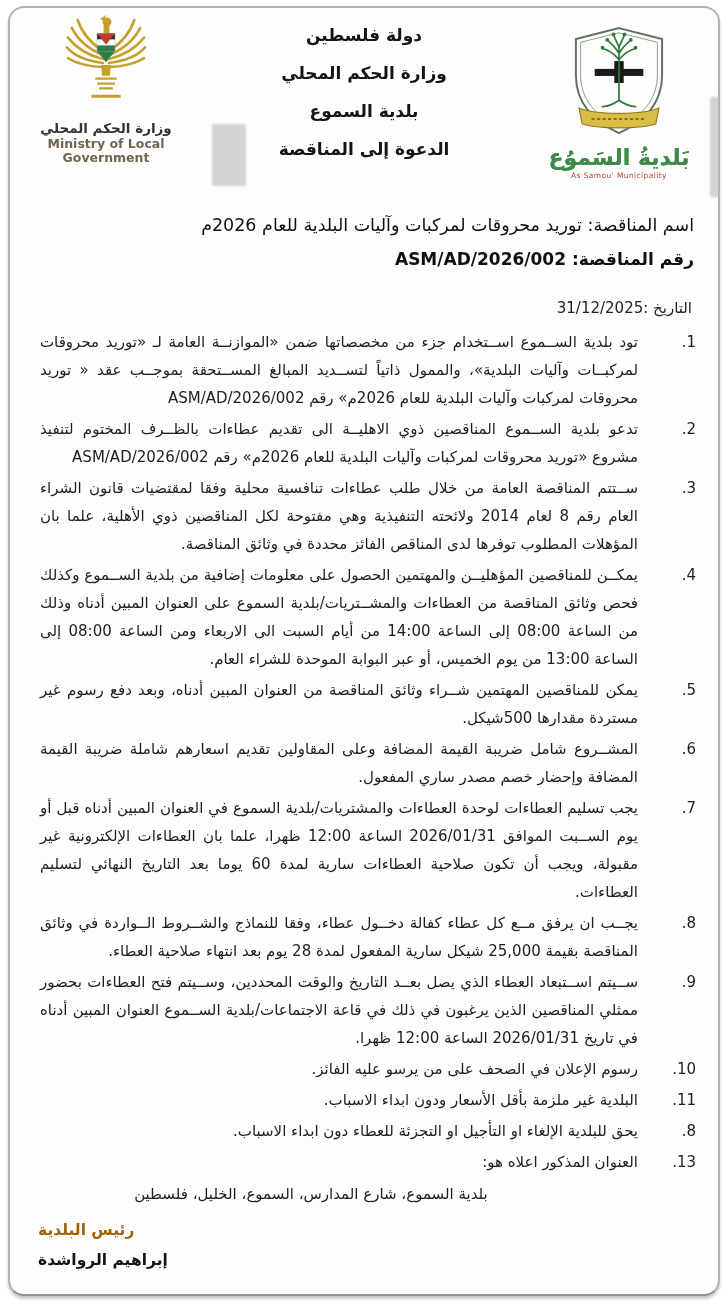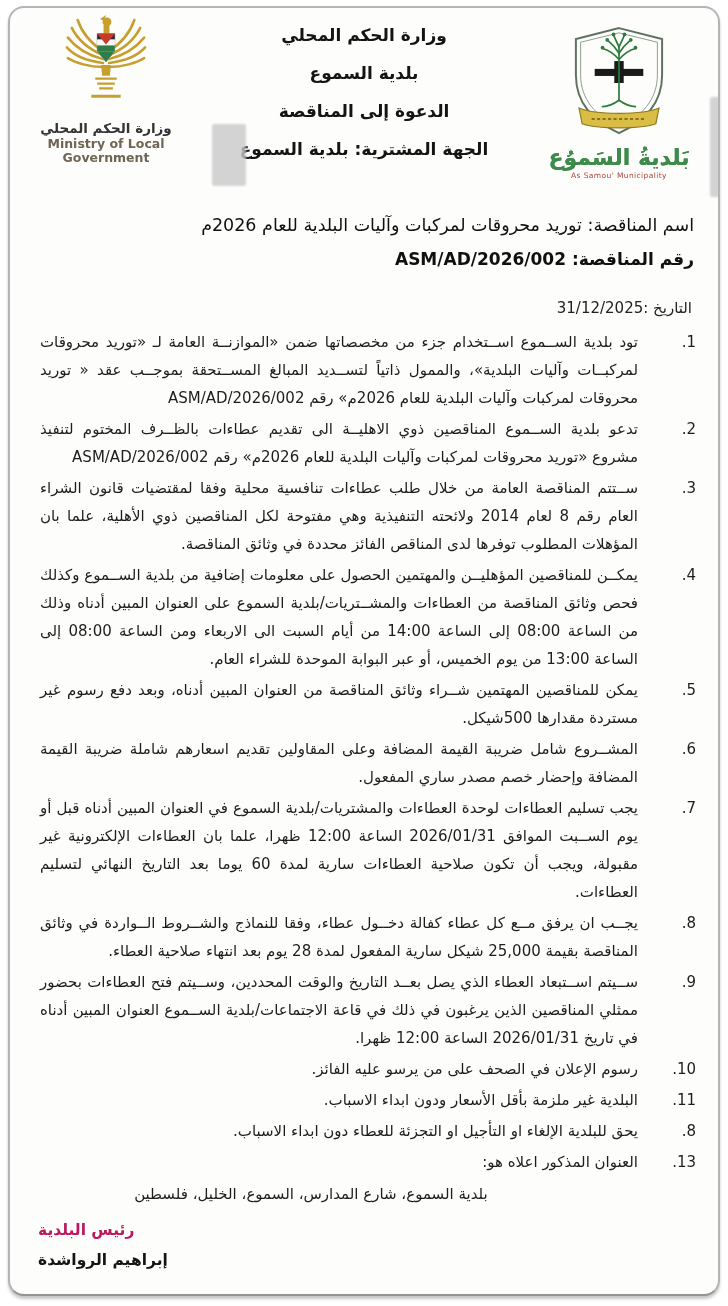--- a/index.html
+++ b/index.html
@@ -35,21 +35,21 @@
   .tender-number{padding:0 24px;text-align:right;font-weight:bold;font-size:17px;line-height:34px;color:#101010;}
   .tender-date{padding:0 26px;text-align:right;font-size:15px;line-height:24px;margin-top:20px;color:#222;}
   
   .items{margin-top:8px;padding:0 22px 0 30px;}
   .item{display:flex;margin-bottom:3px;font-size:15px;line-height:28px;color:#1d1d1d;}
   .item .num{min-width:36px;text-align:right;direction:rtl;unicode-bidi:isolate;flex:0 0 auto;}
   .item .itext{flex:1;text-align:justify;margin-right:22px;}
   
   .address{width:57%;margin-right:29%;text-align:center;font-size:15px;line-height:26px;margin-top:5px;color:#1d1d1d;}
   .contact{padding:0 24px;text-align:right;font-size:14.5px;line-height:26px;margin-top:8px;color:#1d1d1d;}
-  .sig-title{padding:0 28px;text-align:left;font-weight:bold;font-size:15.5px;margin-top:14px;color:#be185d;}
+  .sig-title{padding:0 28px;text-align:left;font-weight:bold;font-size:15.5px;margin-top:14px;color:#a16207;}
   .sig-name{padding:0 28px;text-align:left;font-weight:bold;font-size:15.5px;margin-top:12px;color:#141414;}
 </style>
 </head>
 <body>
 
 <div class="page">
   <div class="frame">
 
     <div class="header">
 
@@ -112,24 +112,24 @@
             <circle cx="72" cy="12" r="2.4" fill="#2f7a3c"></circle>
             <path d="M14 106 C34 115 96 115 116 106 L112 126 C94 133 36 133 18 126 Z" fill="#d9bd45" stroke="#8d7820" stroke-width="1.5"></path>
             <path d="M30 120 h70" stroke="#6b5a14" stroke-width="2" stroke-dasharray="4 3" fill="none"></path>
           </svg>
         </span>
         <div class="muni-ar">بَلديةُ السَموُع</div>
         <div class="muni-en">As Samou' Municipality</div>
       </div>
 
       <div class="header-center">
+        <div>دولة فلسطين</div>
         <div>وزارة الحكم المحلي</div>
         <div>بلدية السموع</div>
         <div>الدعوة إلى المناقصة</div>
-        <div>الجهة المشترية: بلدية السموع</div>
       </div>
 
       <div class="artifact a1"></div>
       <div class="artifact a2"></div>
     </div>
 
     <div class="tender-name">اسم المناقصة: توريد محروقات لمركبات وآليات البلدية للعام 2026م</div>
     <div class="tender-number">رقم المناقصة: ASM/AD/2026/002</div>
     <div class="tender-date">التاريخ :31/12/2025</div>
 

